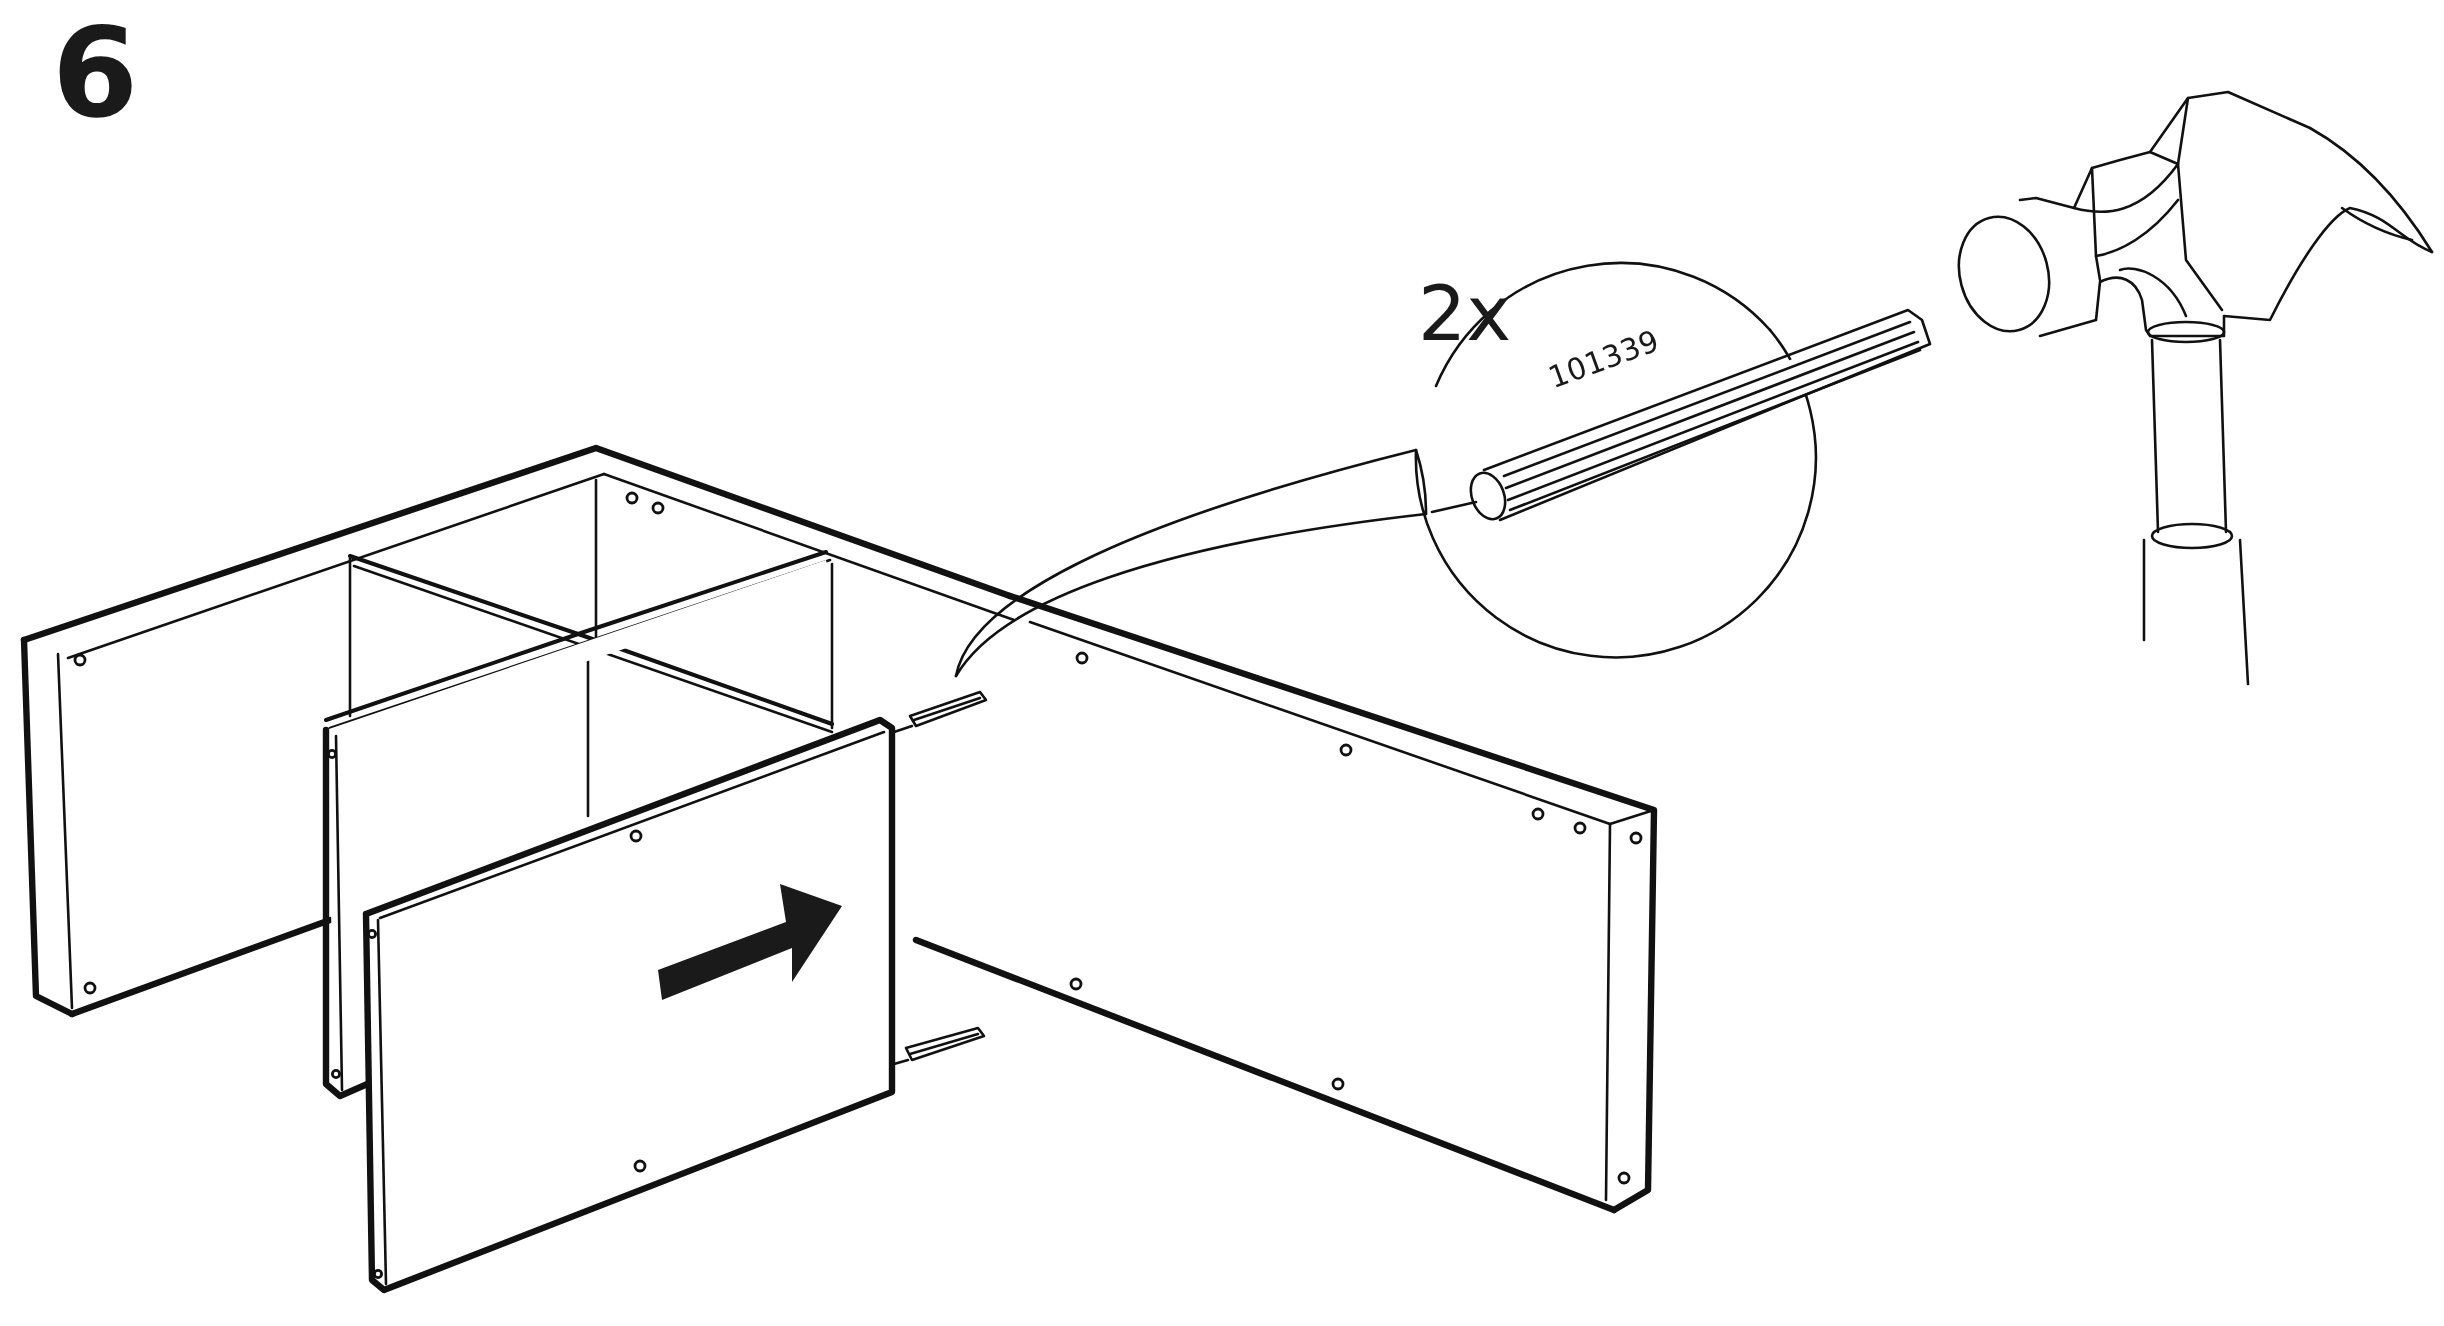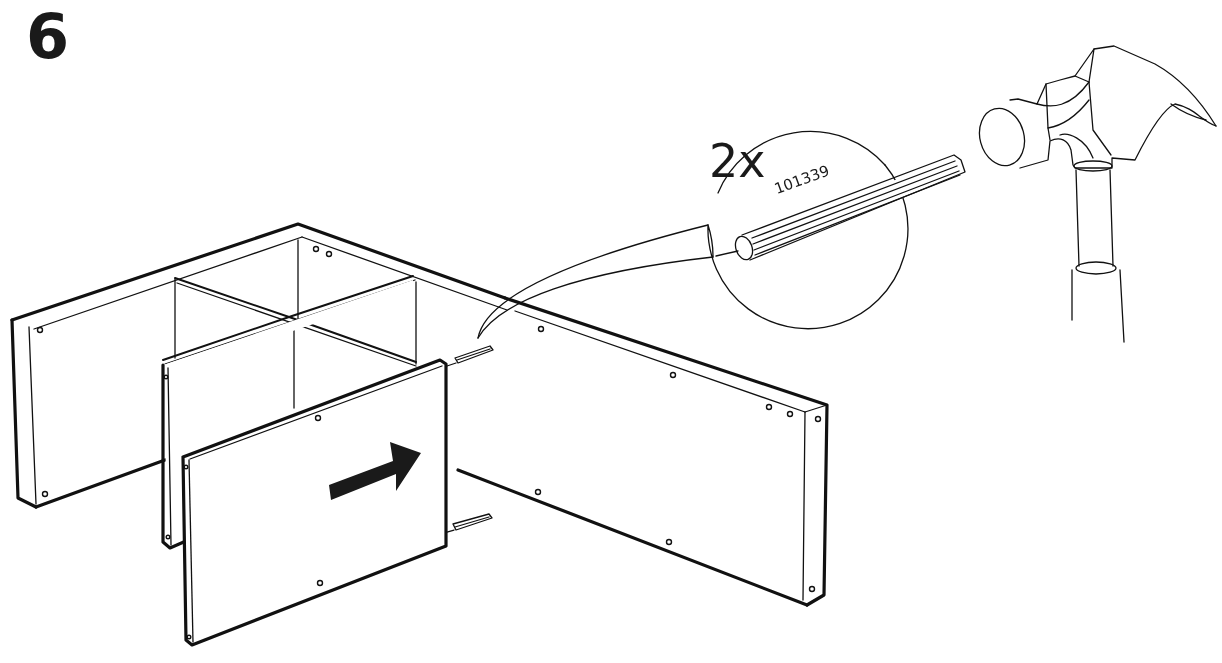--- a/index.html
+++ b/index.html
@@ -1,18 +1,18 @@
 <!DOCTYPE html>
 <html><head>
   <meta charset="utf-8">
   <style>
     html, body { margin: 0; padding: 0; background: #ffffff; }
     body { width: 1222px; height: 663px; position: relative; overflow: hidden; font-family: "DejaVu Sans", sans-serif; }
     .step-number { position: absolute; left: 26px; top: 6px; font-size: 62px; font-weight: bold; color: #1a1a1a; line-height: 1; font-family: "DejaVu Sans", sans-serif; }
-    .qty-label { position: absolute; left: 709px; top: 138px; font-size: 46px; color: #1a1a1a; font-family: "DejaVu Sans", sans-serif; line-height: 1; }
+    .qty-label { position: absolute; left: 709px; top: 138px; font-size: 38px; color: #1a1a1a; font-family: "DejaVu Sans", sans-serif; line-height: 1; }
     .part-number { position: absolute; left: 778px; top: 180px; font-size: 15px; color: #1a1a1a; font-family: "DejaVu Sans", sans-serif; transform: rotate(-20deg); transform-origin: left bottom; }
     svg.art { position: absolute; left: 0; top: 0; }
     .thick { stroke: #111; stroke-width: 3.2; fill: none; stroke-linejoin: round; stroke-linecap: round; }
     .thin { stroke: #111; stroke-width: 1.3; fill: none; stroke-linejoin: round; stroke-linecap: round; }
     .med { stroke: #111; stroke-width: 2; fill: none; stroke-linejoin: round; stroke-linecap: round; }
     .face { fill: #ffffff; }
     .hole { fill: #fff; stroke: #111; stroke-width: 1.4; }
   </style>
 </head>
 <body>

